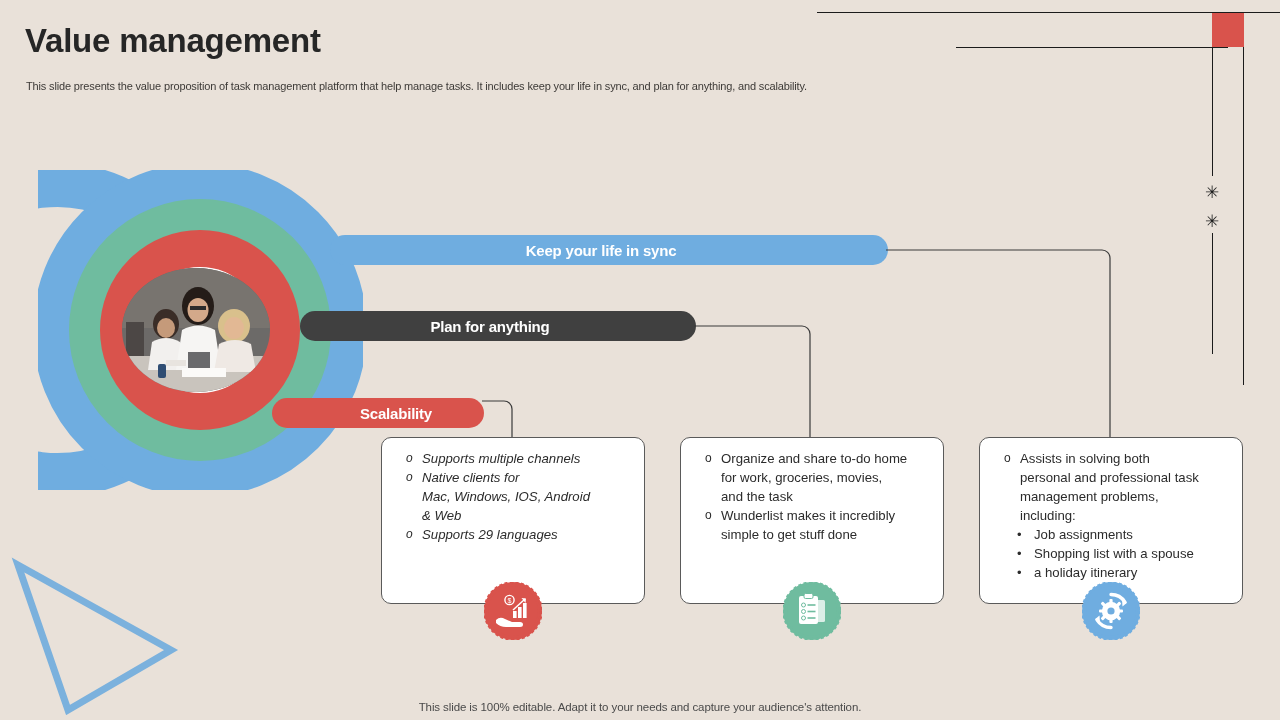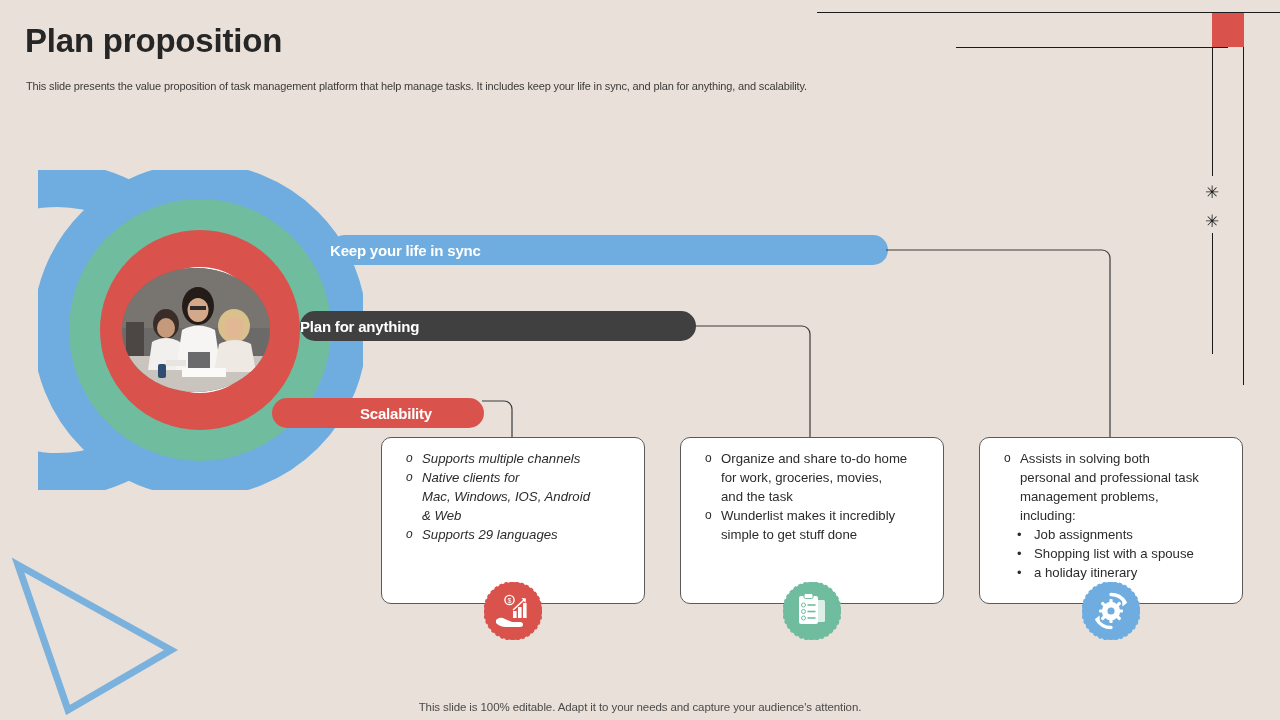--- a/index.html
+++ b/index.html
@@ -43,21 +43,21 @@
   
   .photo{
     position:absolute;left:122px;top:268px;width:148px;height:124px;
     border-radius:50%/50%;overflow:hidden;
   }
   .photo svg{display:block;}
 
   
   .banner{
     position:absolute;height:30px;border-radius:15px;
-    display:flex;align-items:center;justify-content:flex-start;
+    display:flex;align-items:center;justify-content:center;
     color:#ffffff;font-weight:bold;font-size:15px;
     padding-right:16px;box-sizing:border-box;
     letter-spacing:-0.2px;white-space:nowrap;
   }
   .banner.b-sync{left:330px;top:235px;width:558px;background:#6fade0;}
   .banner.b-plan{left:300px;top:311px;width:396px;background:#404040;}
   .banner.b-scale{left:272px;top:398px;width:212px;background:#d9534c;
     justify-content:flex-start;padding-left:88px;padding-right:0;}
 
   
@@ -102,21 +102,21 @@
   .footer{
     position:absolute;left:0;right:0;top:701px;text-align:center;
     font-size:11.5px;color:#4a4a4a;letter-spacing:-0.1px;
   }
 </style>
 </head>
 <body>
 
 <div class="slide">
 
-  <div class="title">Plan proposition</div>
+  <div class="title">Value management</div>
   <div class="subtitle">This slide presents the value proposition of task management platform that help manage tasks. It includes keep your life in sync,  and plan for anything, and scalability.</div>
 
   <div class="dec-hline-1"></div>
   <div class="dec-hline-2"></div>
   <div class="dec-red-box"></div>
   <div class="dec-vline-long"></div>
   <div class="dec-vline-short-a"></div>
   <div class="dec-vline-short-b"></div>
   <div class="dec-star s1">✳</div>
   <div class="dec-star s2">✳</div>

